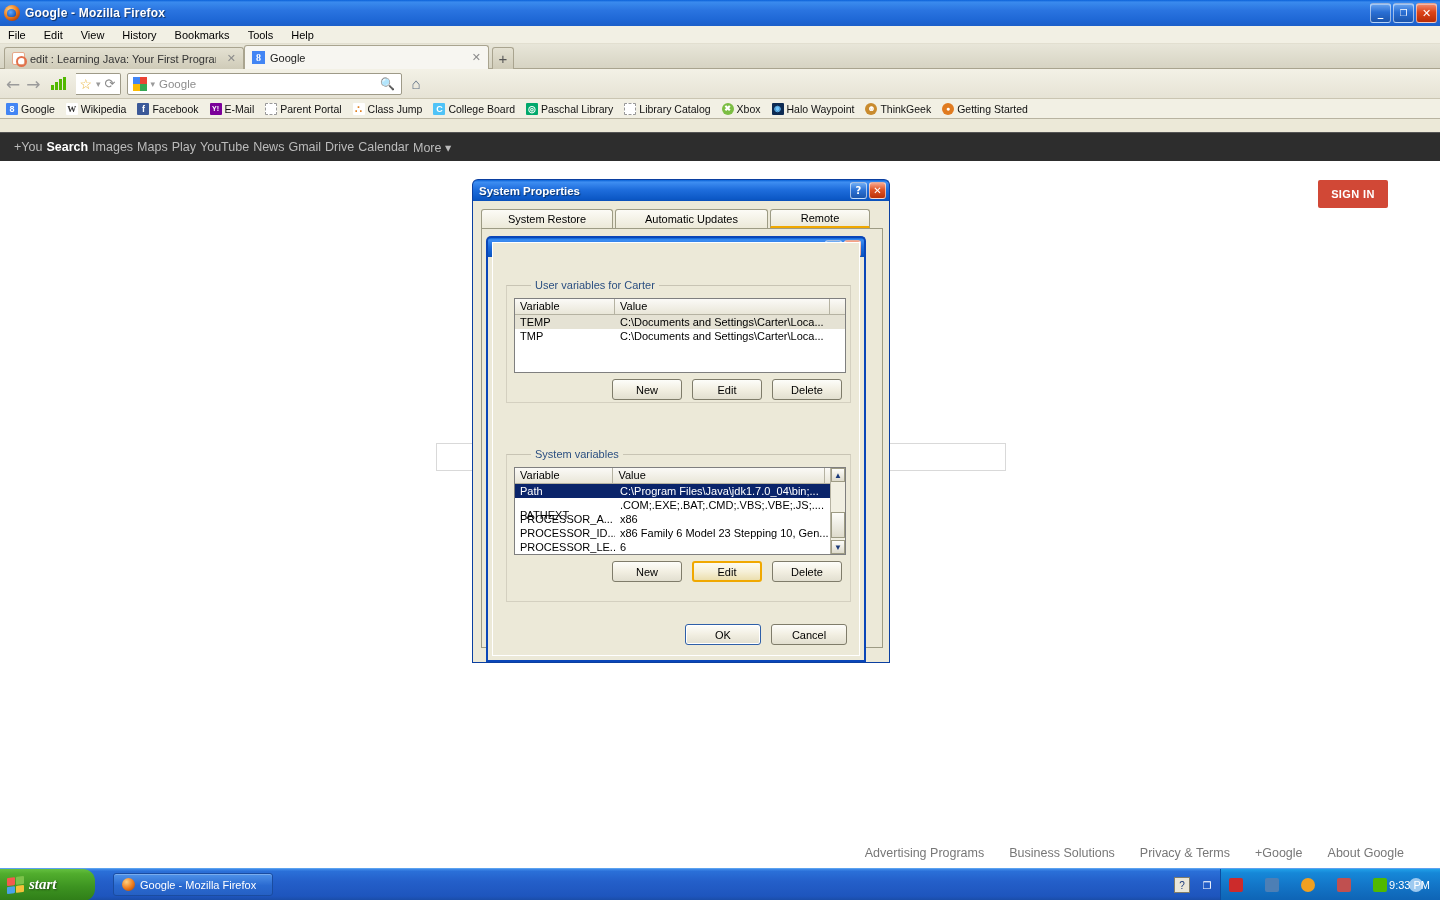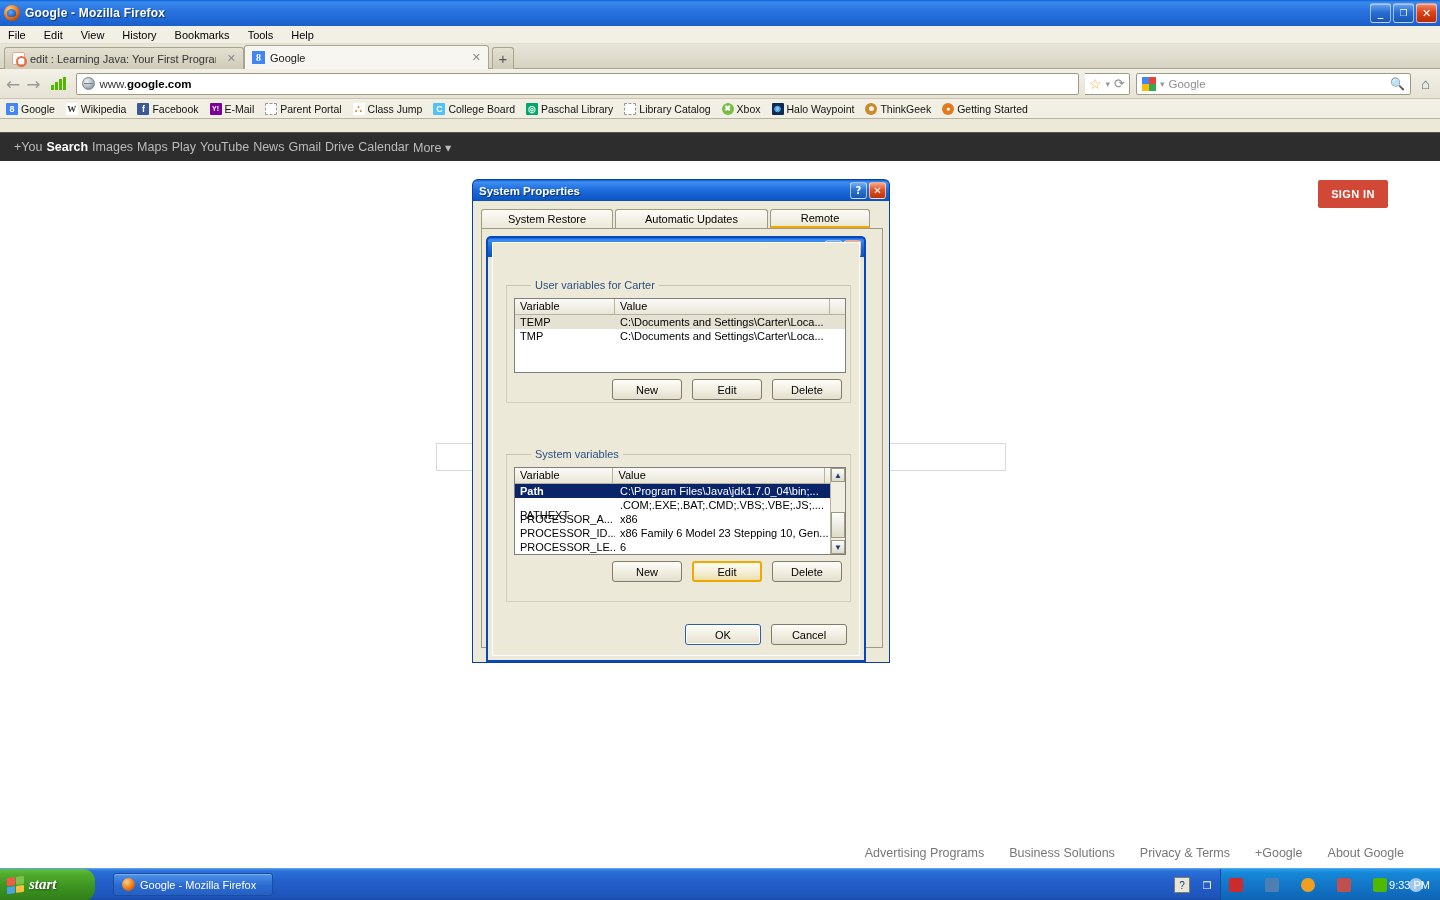--- a/index.html
+++ b/index.html
@@ -207,24 +207,20 @@
 
     <div class="ff-navbar">
       <span class="navarrow">←</span>
       <span class="navarrow">→</span>
       <span class="sigbars">
         <i style="height:5px;"></i>
           <i style="height:8px;"></i>
           <i style="height:11px;"></i>
           <i style="height:13px;"></i>
       </span>
-      <div class="urlbox">
-        <span class="globe"></span>
-        <span class="url-text"><span>www.</span><b>google.com</b></span>
-      </div>
       <div class="starbox">
         <span style="color:#e8b33a;font-size:14px;">☆</span>
         <span style="color:#9a9a9a;font-size:9px;">▾</span>
         <span style="color:#8a8a8a;font-size:13px;">⟳</span>
       </div>
       <div class="searchbox">
         <span class="gicon4">
           <i style="background:#4285f4;"></i>
             <i style="background:#ea4335;"></i>
             <i style="background:#fbbc05;"></i>
@@ -371,21 +367,21 @@
       <div class="grp" style="left:13px; top:211px; width:345px; height:148px;">
         <span class="lg">System variables</span>
         <div class="lv" style="left:7px; top:12px; width:332px; height:88px;">
           <div class="lvhead" style="margin-right:15px;">
             <div style="width:100px;">Variable</div>
             <div style="width:215px;">Value</div>
             <div style="flex:1;border-right:none;"></div>
           </div>
           <div style="margin-right:15px;">
             <div class="lvrow sel-blue">
-              <span style="width:100px;font-weight:bold;">Path</span>
+              <span style="width:100px;">Path</span>
               <span style="flex:1;">C:\Program Files\Java\jdk1.7.0_04\bin;...</span>
             </div>
             <div class="lvrow">
               <span style="width:100px;margin-top:20px;">PATHEXT</span>
               <span style="flex:1;">.COM;.EXE;.BAT;.CMD;.VBS;.VBE;.JS;....</span>
             </div>
             <div class="lvrow">
               <span style="width:100px;">PROCESSOR_A...</span>
               <span style="flex:1;">x86</span>
             </div>

